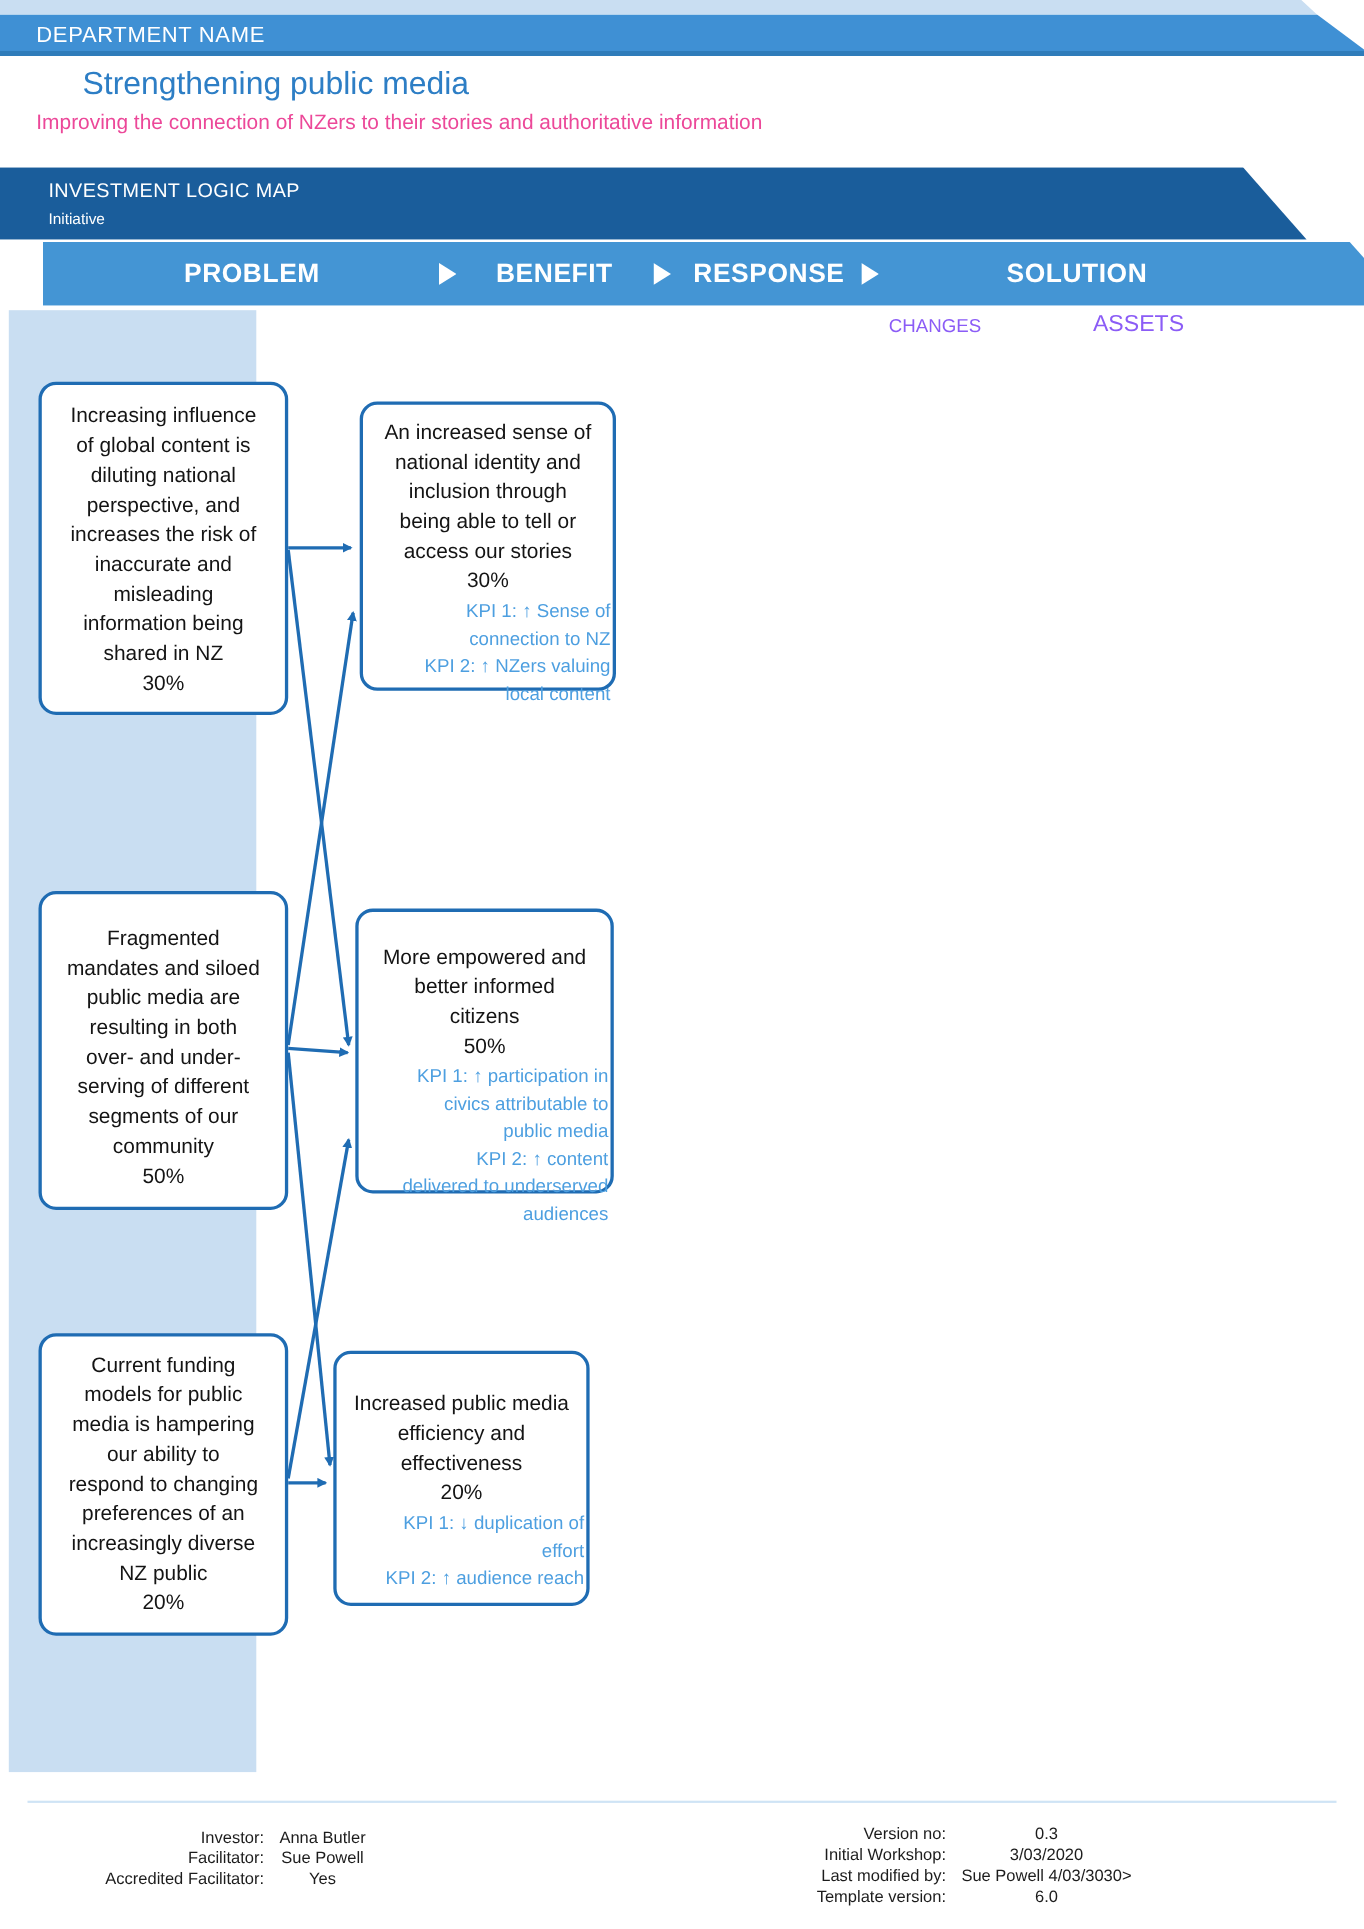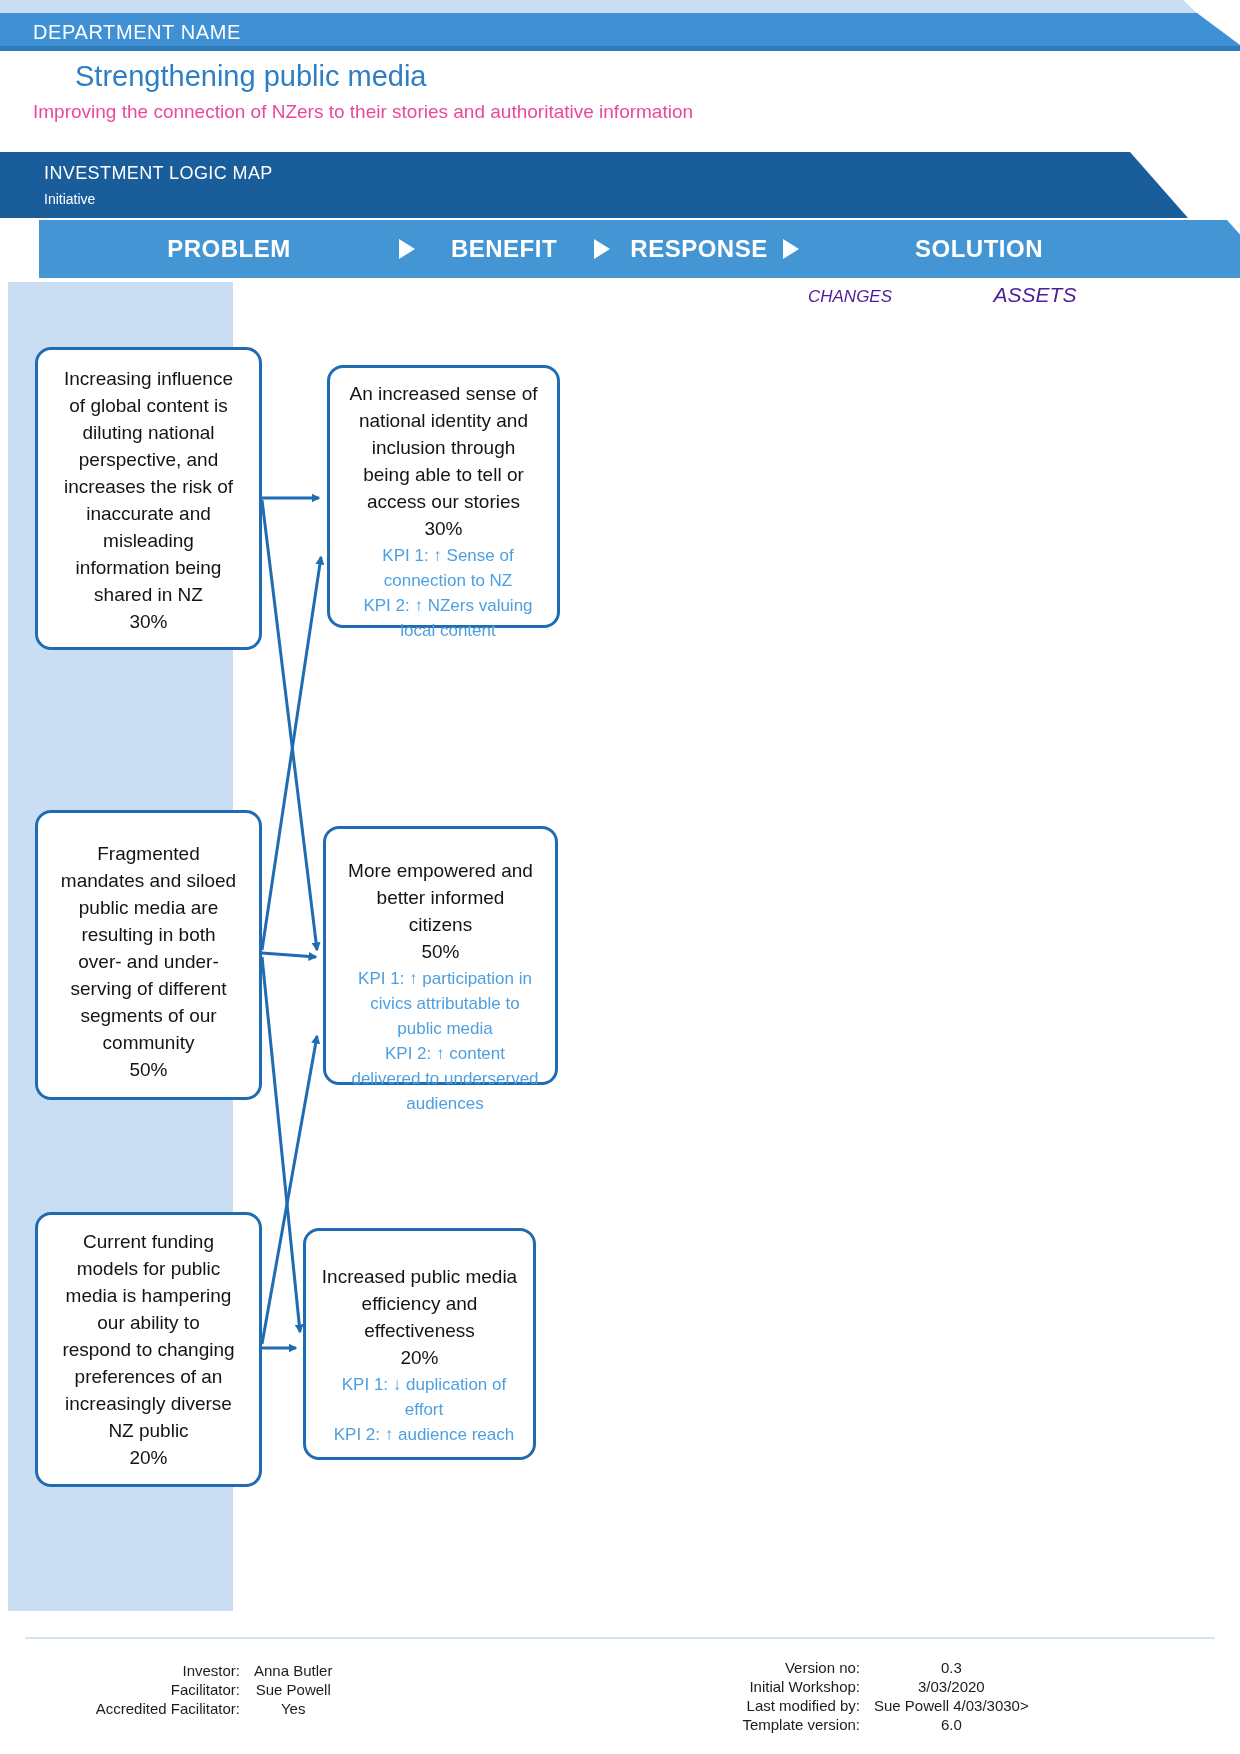--- a/index.html
+++ b/index.html
@@ -51,38 +51,38 @@
   .stage-benefit  { left:465px; }
   .stage-response { left:660px; }
   .stage-solution { left:940px; }
   .stage-tri {
     position:absolute; top:19px; width:16px; height:20px; background:#fff;
     clip-path:polygon(0 0,100% 50%,0 100%);
   }
   .tri-1 { left:360px; } .tri-2 { left:555px; } .tri-3 { left:744px; }
 
   .sub-label {
-    position:absolute; color:#4c1d95; font-size:17px;
-    transform:translateX(-50%); white-space:nowrap;font-style:italic;
+    position:absolute; color:#8b5cf6; font-size:17px;
+    transform:translateX(-50%); white-space:nowrap;
   }
   .sub-changes { left:850px; top:287px; }
   .sub-assets  { left:1035px; top:283px; font-size:21px; }
 
   
   .col-bg { position:absolute; left:8px; top:282px; width:225px; height:1329px; background:#c9def2; }
 
   
   .box {
     position:absolute; background:#fff; border:3px solid #1f6cb3; border-radius:16px;
     box-sizing:border-box; text-align:center; color:#141414;
   }
   .box-text { font-size:19px; line-height:27px; white-space:pre-line; padding:0 4px; }
   .box-weight { font-size:19px; line-height:27px; }
   .kpi-text {
-    font-size:17px; line-height:25px; color:#4d9fe0; text-align:center;
+    font-size:17px; line-height:25px; color:#4d9fe0; text-align:right;
     white-space:pre-line; padding:0 2px 0 11px; margin-top:1px;
   }
   .box-p1 { left:35px;  top:347px;  width:227px; height:303px; padding-top:15px; }
   .box-p2 { left:35px;  top:810px;  width:227px; height:290px; padding-top:27px; }
   .box-p3 { left:35px;  top:1212px; width:227px; height:275px; padding-top:13px; }
   .box-b1 { left:327px; top:365px;  width:233px; height:263px; padding-top:12px; }
   .box-b2 { left:323px; top:826px;  width:235px; height:259px; padding-top:28px; }
   .box-b3 { left:303px; top:1228px; width:233px; height:232px; padding-top:32px; }
 
   

